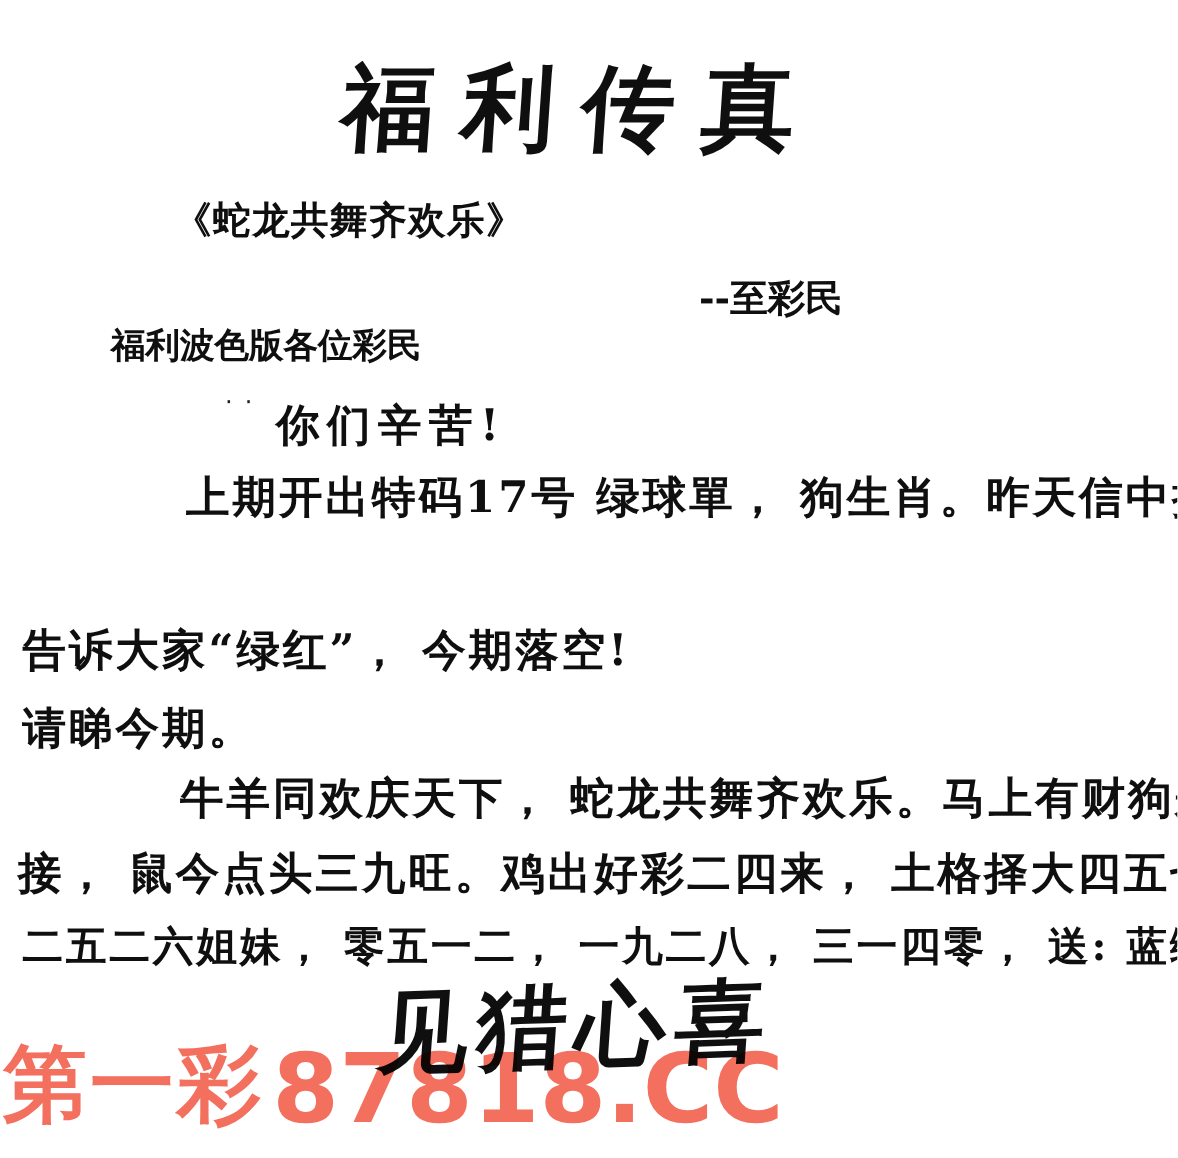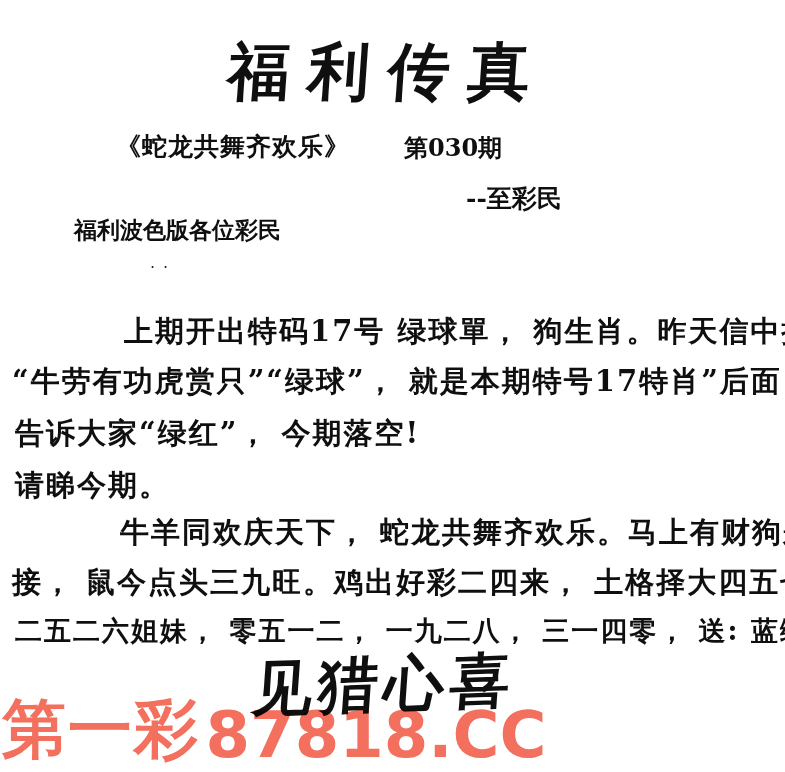--- a/index.html
+++ b/index.html
@@ -77,51 +77,50 @@
     transform: rotate(-2deg) skewX(-6deg);
   }
 
   #watermark {
     left: 2px; top: 686px;
     font-weight: bold;
     color: #f3705e;
     mix-blend-mode: multiply;
   }
   #watermark .brand {
-    font-size: 64px;
+    font-size: 56px;
     letter-spacing: 2px;
     vertical-align: 6px;
   }
   #watermark .site {
     font-size: 64px;
     letter-spacing: 0px;
     margin-top: 46px;
   }
 </style>
 </head>
 <body>
 
 <div id="page">
 
   <div id="title" class="abs calli">福利传真</div>
 
   <div id="classification" class="abs calli">《蛇龙共舞齐欢乐》</div>
 
-  <div id="issue" class="abs calli">第030期</div>
 
   <div id="salutation" class="abs calli">福利波色版各位彩民</div>
 
   <div id="dedication" class="abs calli">--至彩民</div>
 
   <div id="greeting-marks" class="abs">··</div>
 
+  <div id="greeting" class="abs calli">你们辛苦!</div>
 
   <div id="body-line1" class="abs body-line">上期开出特码17号 绿球單， 狗生肖。昨天信中提供</div>
 
-  <div id="body-line2" class="abs body-line">“牛劳有功虎赏只”“绿球”， 就是本期特号17特肖”后面</div>
 
   <div id="body-line4" class="abs body-line">请睇今期。</div>
 
   <div id="body-line3" class="abs body-line">告诉大家“绿红”， 今期落空!</div>
 
   <div id="verse-line1" class="abs verse-line">牛羊同欢庆天下， 蛇龙共舞齐欢乐。马上有财狗来</div>
 
   <div id="verse-line2" class="abs verse-line">接， 鼠今点头三九旺。鸡出好彩二四来， 土格择大四五七。</div>
 
   <div id="verse-line3" class="abs verse-line">二五二六姐妹， 零五一二， 一九二八， 三一四零， 送: 蓝绿</div>

